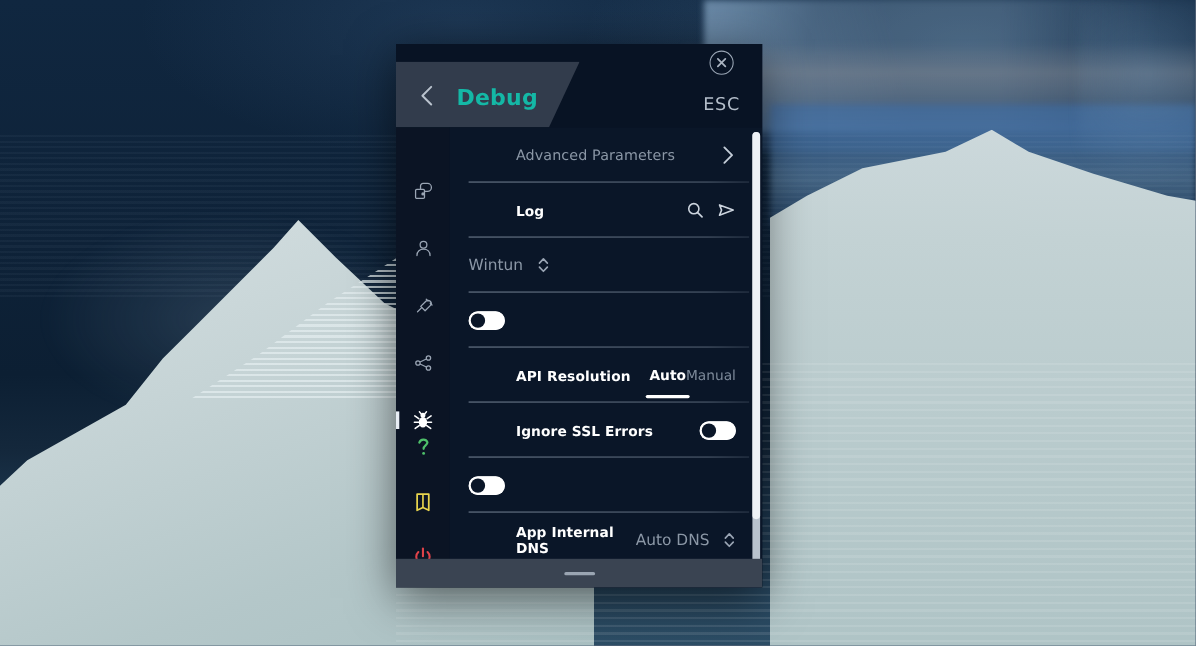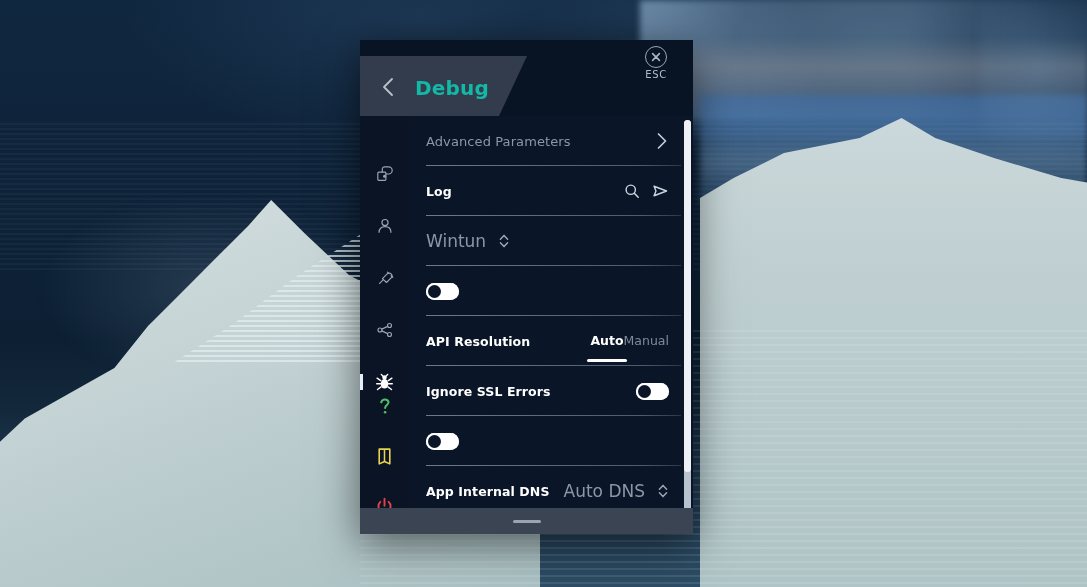--- a/index.html
+++ b/index.html
@@ -135,21 +135,21 @@
   .esc-group {
     position: absolute; right: 14px; top: 6px;
     width: 46px; text-align: center; cursor: pointer;
   }
   .esc-circle {
     width: 22px; height: 22px; margin: 0 auto;
     border: 1.5px solid #9aa6b5; border-radius: 50%;
     display: flex; align-items: center; justify-content: center;
   }
   .esc-label {
-    margin-top: 1px; font-size: 10px; color: #b3bdc9; letter-spacing: .6px;
+    margin-top: 17px; font-size: 16px; color: #b3bdc9; letter-spacing: .6px;
   }
 
   
   .sidebar {
     position: absolute; left: 0; top: 76px;
     width: 49px; height: 418px;
     background: #0b1424;
   }
   .side-icons-top { position: absolute; top: 42px; left: 0; width: 49px; }
   .side-icons-bottom { position: absolute; bottom: 12px; left: 0; width: 49px; }
@@ -186,24 +186,25 @@
     padding: 0 24px 0 17px;
   }
   .row-sep {
     position: absolute; left: 17px; right: 12px; bottom: 0;
     height: 1px;
     background: linear-gradient(90deg, rgba(190,205,222,.55), rgba(190,205,222,.38) 85%, rgba(190,205,222,.18));
   }
   .row-label {
     font-size: 12.5px; font-weight: bold; color: #ffffff; flex: 1;
     letter-spacing: .1px;
+    margin-left: 43px;
   }
   .row-label.muted { color: #8b97a6; font-weight: normal; font-size: 13px; }
   .row-right { display: flex; align-items: center; gap: 12px; }
-  .row-value { font-size: 17px; color: #8b97a6; }
+  .row-value { font-size: 14px; color: #8b97a6; }
 
   .icon-btn { cursor: pointer; display: flex; align-items: center; }
   .icon-btn svg { display: block; }
 
   
   .toggle {
     width: 33px; height: 17px; border-radius: 9px;
     background: #ffffff; position: relative; cursor: pointer;
     box-shadow: inset 0 0 0 1px rgba(255,255,255,.9);
   }

